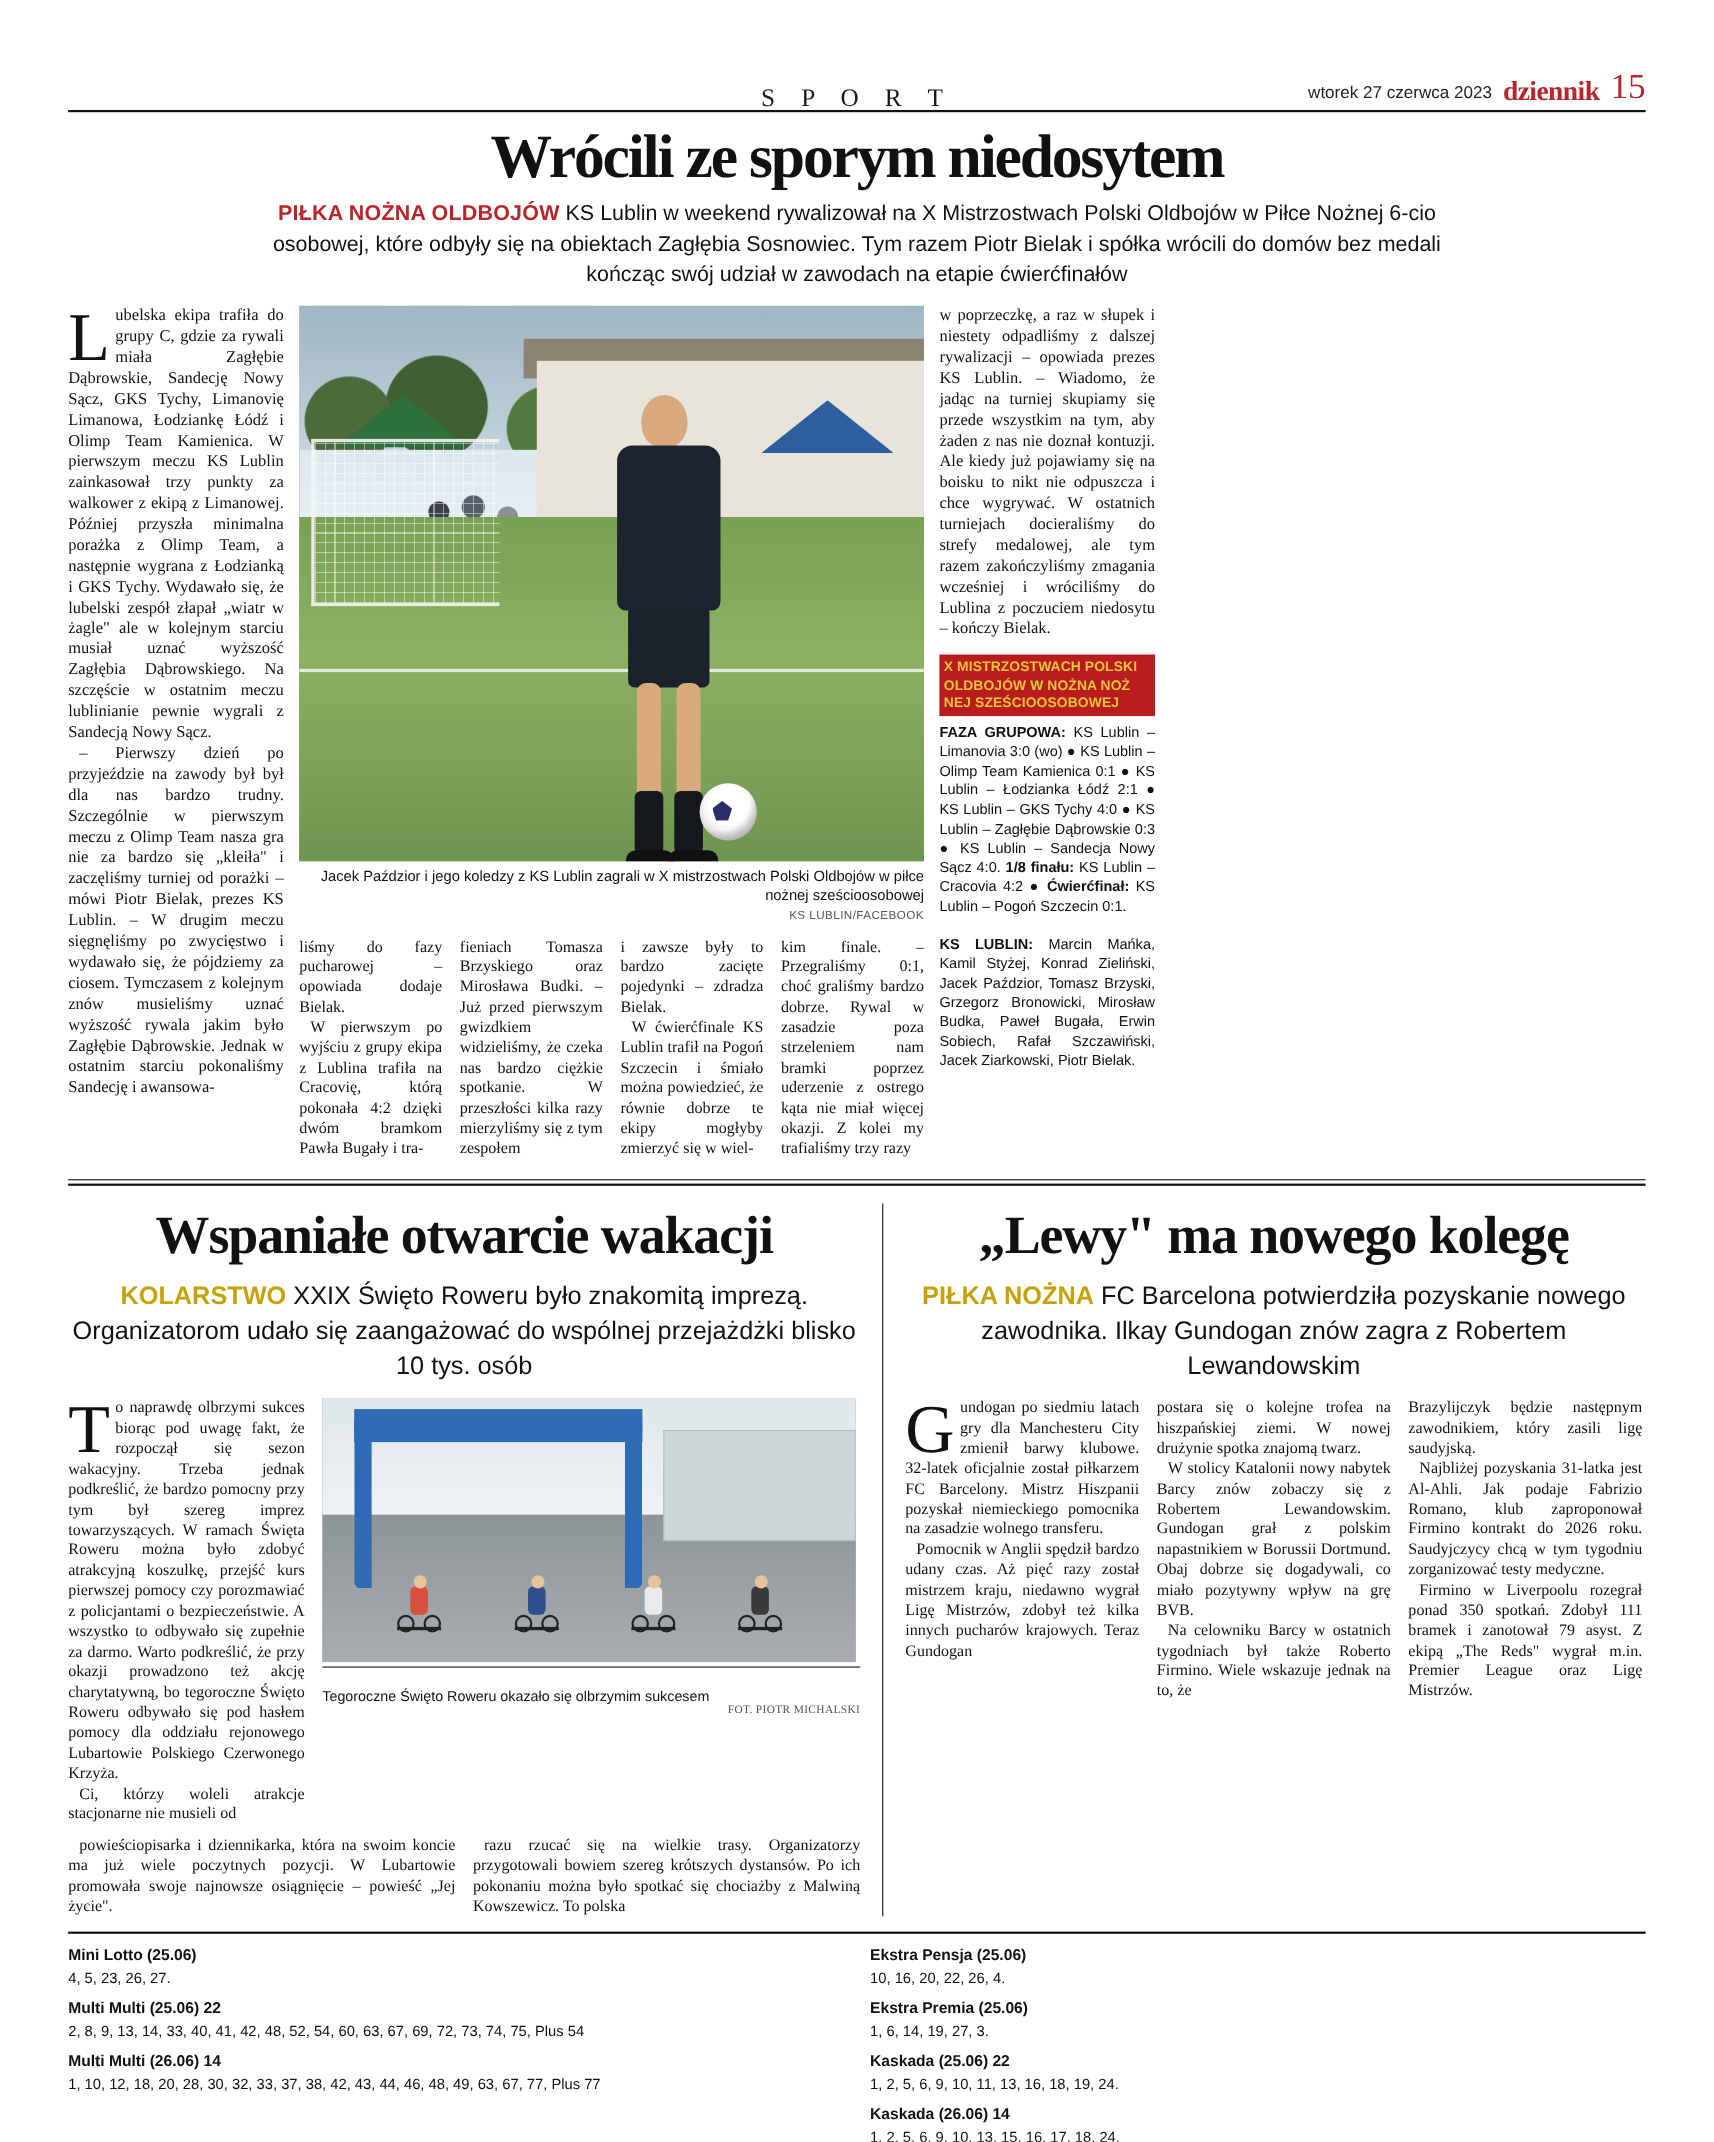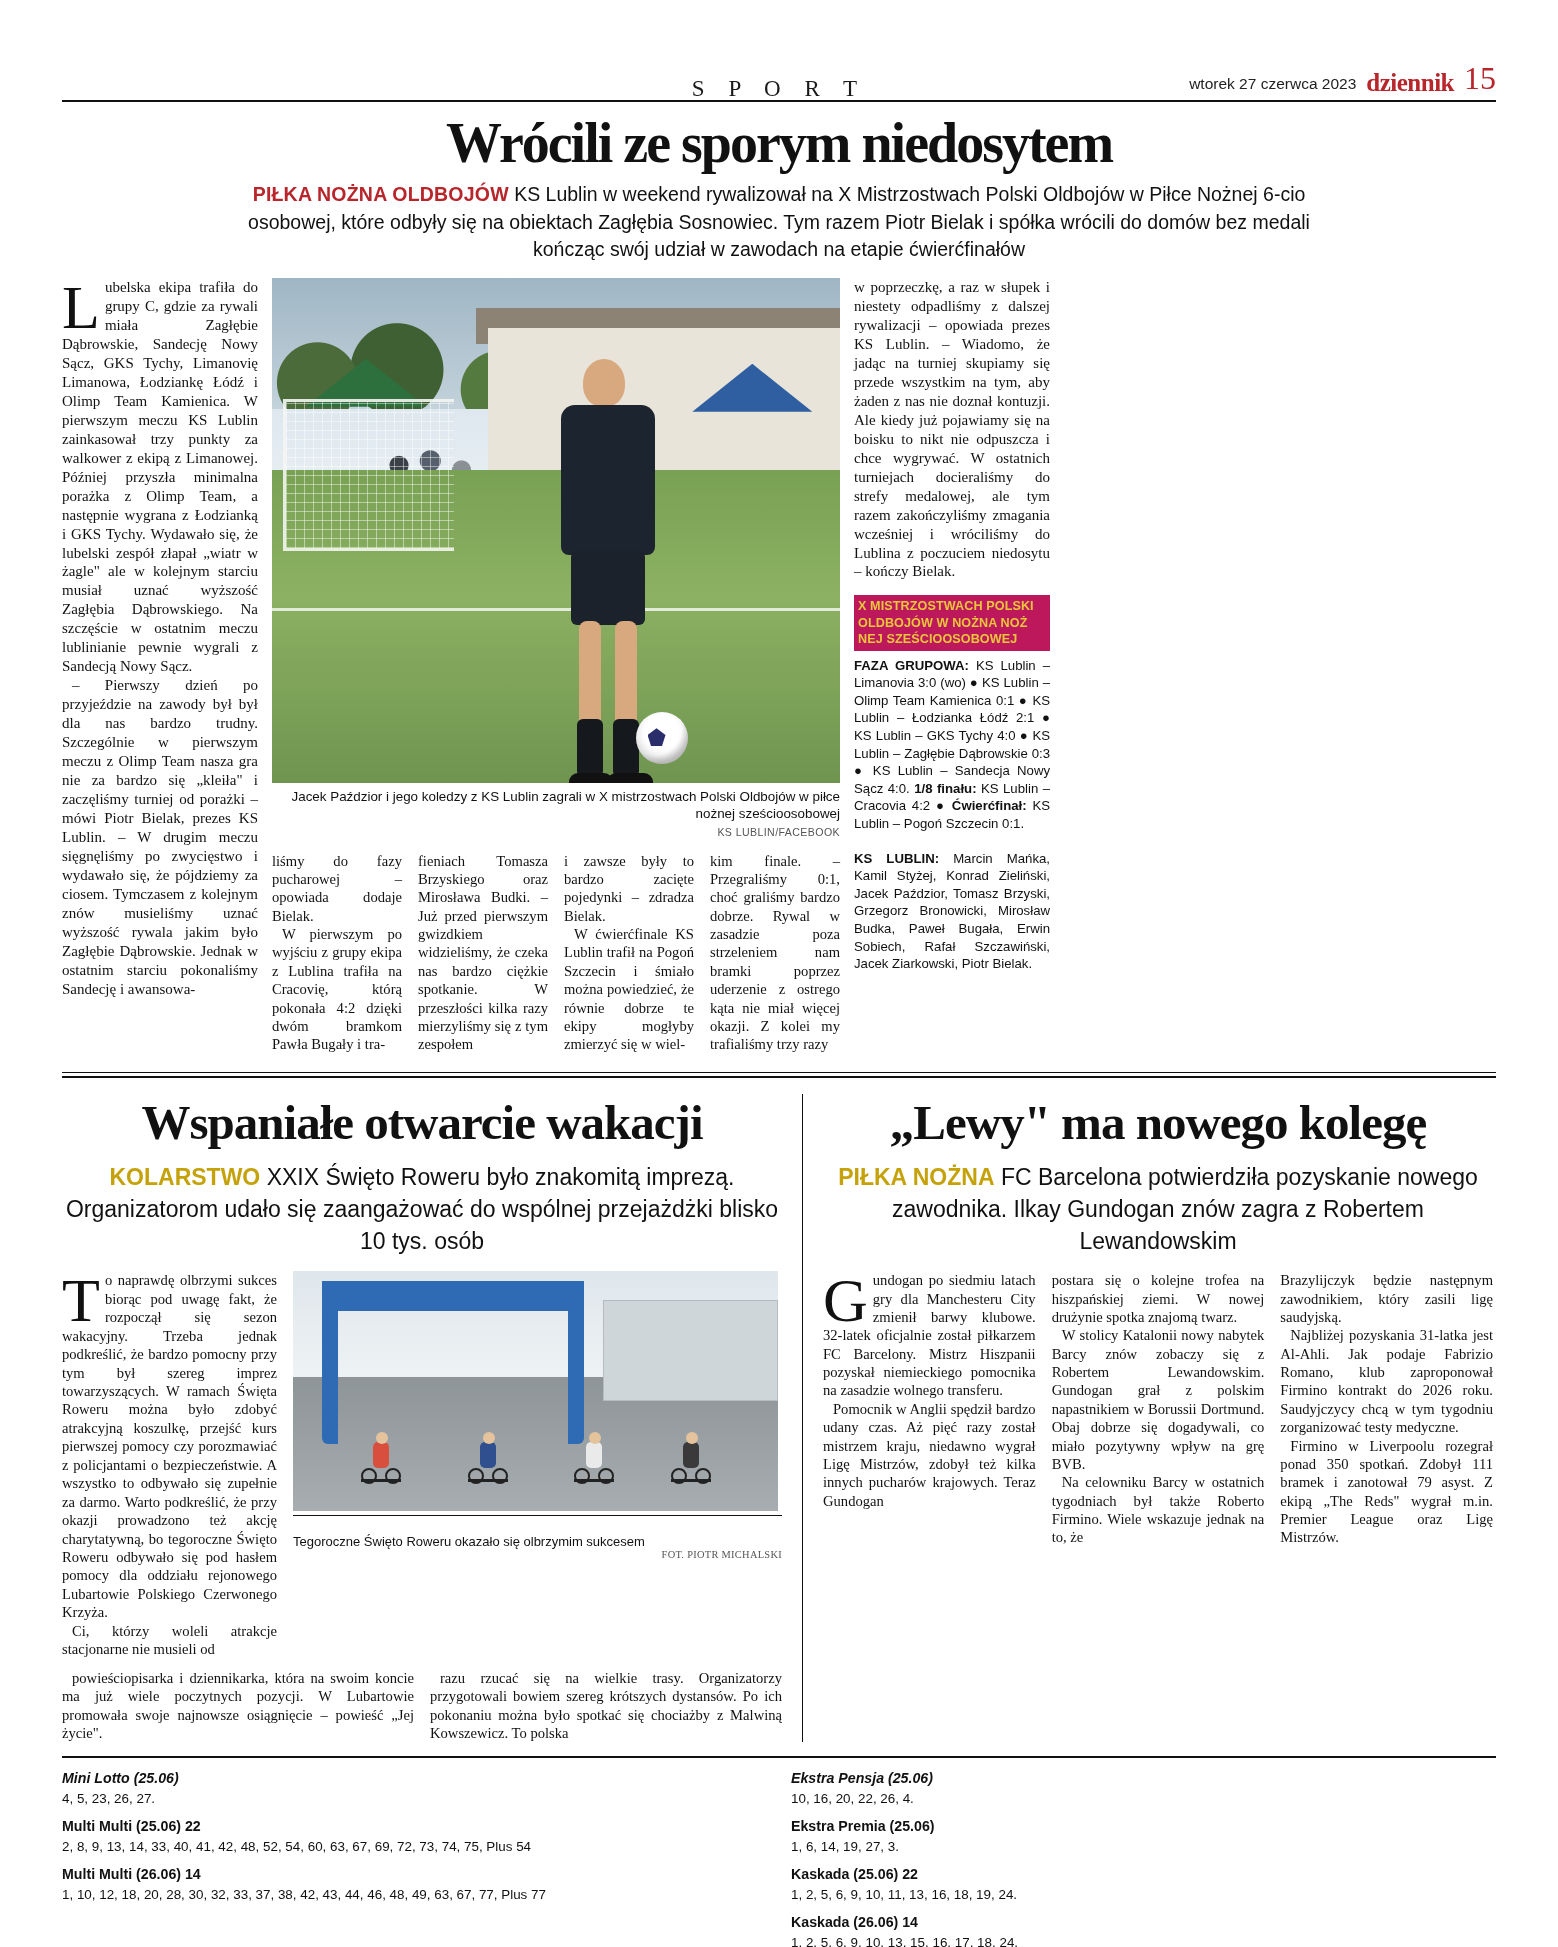--- a/index.html
+++ b/index.html
@@ -94,21 +94,21 @@
     column-gap:16px;
     margin-top:12px;
     font-size:14.6px; line-height:1.26; text-align:justify;
   }
   .four-cols p { margin:0; text-indent:10px; }
   .four-cols p.noind { text-indent:0; }
 
   
   .resbox { margin-top:14px; }
   .resbox-title {
-    background:#be185d; color:#fff;
+    background:#b91c1c; color:#fff;
     font-family:"Liberation Sans", sans-serif;
     font-weight:bold; font-size:12.6px; line-height:1.28;
     padding:3px 4px 4px 4px;
     letter-spacing:0.1px;
   }
   .resbox-title span { color:#e8c63a; }
   .resbox-body {
     font-family:"Liberation Sans", sans-serif;
     font-size:13.2px; line-height:1.33;
     margin-top:6px; text-align:justify;
@@ -156,21 +156,21 @@
   .bl-bottom p { margin:0; text-indent:10px; }
 
   .br-grid { display:grid; grid-template-columns:repeat(3, 1fr); column-gap:16px; font-size:14.6px; line-height:1.26; text-align:justify; }
   .br-grid p { margin:0; text-indent:10px; }
   .br-grid p.noind { text-indent:0; }
 
   
   .lotto-wrap { margin-top:14px; border-top:2px solid #111; padding-top:10px; display:grid; grid-template-columns:1fr 1fr; column-gap:24px; }
   .lotto-col { font-family:"Liberation Sans", sans-serif; font-size:13.4px; line-height:1.45; }
   .lotto-col b { display:block; font-size:14.2px; margin-top:8px; }
-  .lotto-col b:first-child { margin-top:0;font-style:italic; }
+  .lotto-col b:first-child { margin-top:0; }
 
   
   .sky { position:absolute; inset:0 0 60% 0; background:linear-gradient(#cfdbe6,#e6eef3); }
   .trees { position:absolute; left:0; right:0; top:0; height:26%; background:
      radial-gradient(circle at 8% 80%, #4b6b3a 0 40px, transparent 41px),
      radial-gradient(circle at 22% 70%, #3f6033 0 46px, transparent 47px),
      radial-gradient(circle at 40% 85%, #557a3f 0 38px, transparent 39px),
      linear-gradient(#9fb6c4,#c3d2db); }
   .bldg { position:absolute; left:38%; top:10%; width:62%; height:30%; background:#e9e4da; border-bottom:3px solid #bdb4a4; }
   .roof { position:absolute; left:36%; top:6%; width:66%; height:7%; background:#8c8375; }

